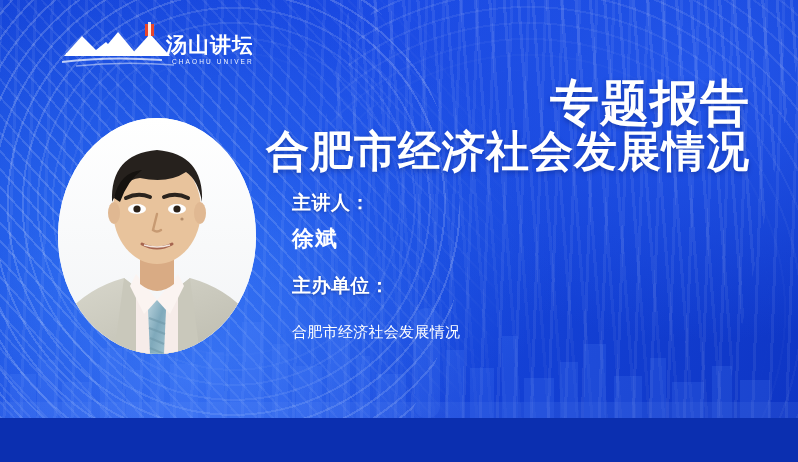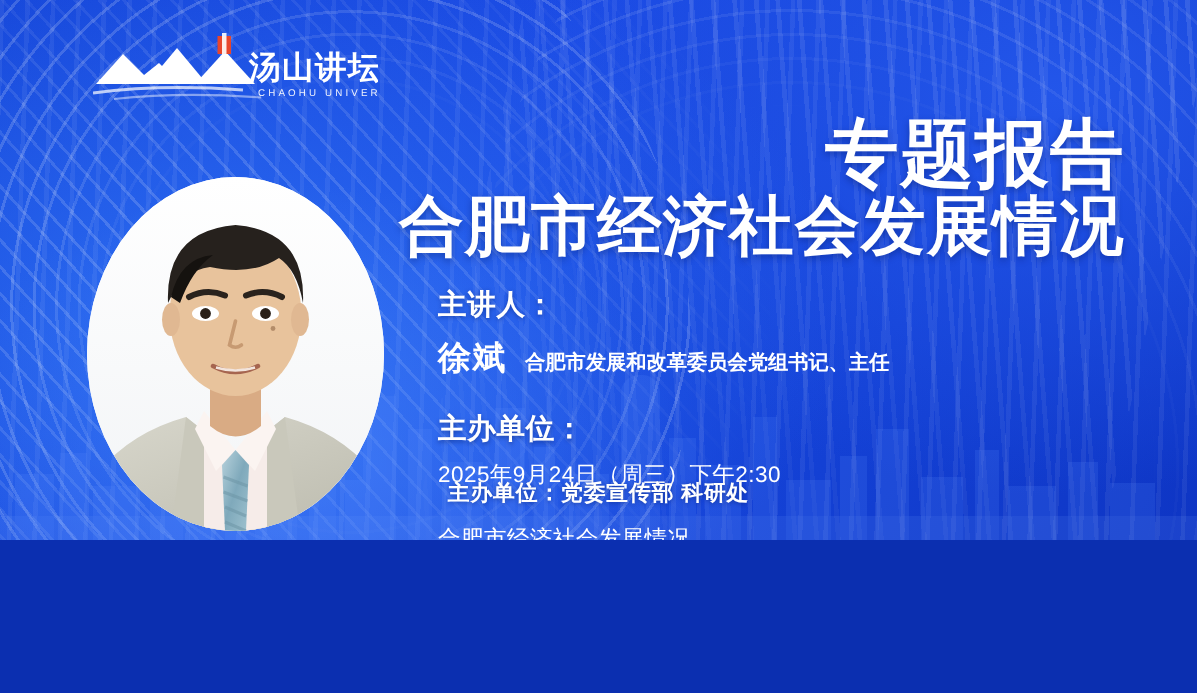--- a/index.html
+++ b/index.html
@@ -1,20 +1,20 @@
 <!DOCTYPE html>
 <html><head>
 <meta charset="utf-8">
 <style>
   html,body{margin:0;padding:0;background:#0b2fb0;}
   body{font-family:"Liberation Sans","DejaVu Sans",sans-serif;}
 
   .poster{
     position:relative;
-    width:798px;height:360px;
+    width:798px;height:418px;
     overflow:hidden;
     background:
       radial-gradient(ellipse 680px 420px at 18% 58%, #2a6af0 0%, rgba(42,106,240,0) 62%),
       radial-gradient(ellipse 520px 380px at 88% 18%, #2356ea 0%, rgba(35,86,234,0) 70%),
       linear-gradient(118deg,#1544d8 0%,#1b4ae4 40%,#1340d4 72%,#0e35c4 100%);
   }
 
   
   .bg-stripes-v{
     position:absolute;inset:0;
@@ -101,21 +101,21 @@
   }
   .h1{font-size:43px;}
   .h2{font-size:49px;margin-top:20px;}
 
   
   .details{position:absolute;left:272px;top:190px;width:470px;color:#fff;margin-left:20px;}
   .d-label{
     font-size:19px;font-weight:bold;letter-spacing:.5px;
     text-shadow:0 1px 3px rgba(3,22,90,.45);
   }
-  .d-speaker{display:flex;align-items:baseline;gap:12px;margin-top:8px;}
+  .d-speaker{display:flex;align-items:baseline;gap:22px;margin-top:8px;}
   .d-name{font-size:22px;font-weight:bold;letter-spacing:1px;}
   .d-title{font-size:13.5px;font-weight:bold;}
   .d-value{font-size:15px;margin-top:8px;letter-spacing:.3px;}
   .gap{height:19px;}
   .gap-sm{height:16px;}
 
   
   .footer{
     position:absolute;left:0;right:0;bottom:22px;
     text-align:center;
@@ -261,26 +261,23 @@
 
   <div class="headline">
     <div class="h-line h2">专题报告</div>
     <div class="h-line h1">合肥市经济社会发展情况</div>
   </div>
 
   <div class="details">
     <div class="d-label">主讲人：</div>
     <div class="d-speaker">
       <span class="d-name">徐斌</span>
-      <span class="d-title">合肥市发展和改革委员会党组书记、主任</span>
     </div>
 
     <div class="gap"></div>
     <div class="d-label">主办单位：</div>
-    <div class="d-value">2025年9月24日（周三）下午2:30</div>
 
     <div class="gap-sm"></div>
     <div class="d-value">合肥市经济社会发展情况</div>
   </div>
 
-  <div class="footer">主办单位：党委宣传部  科研处</div>
 
 </div>
 
 </body></html>

